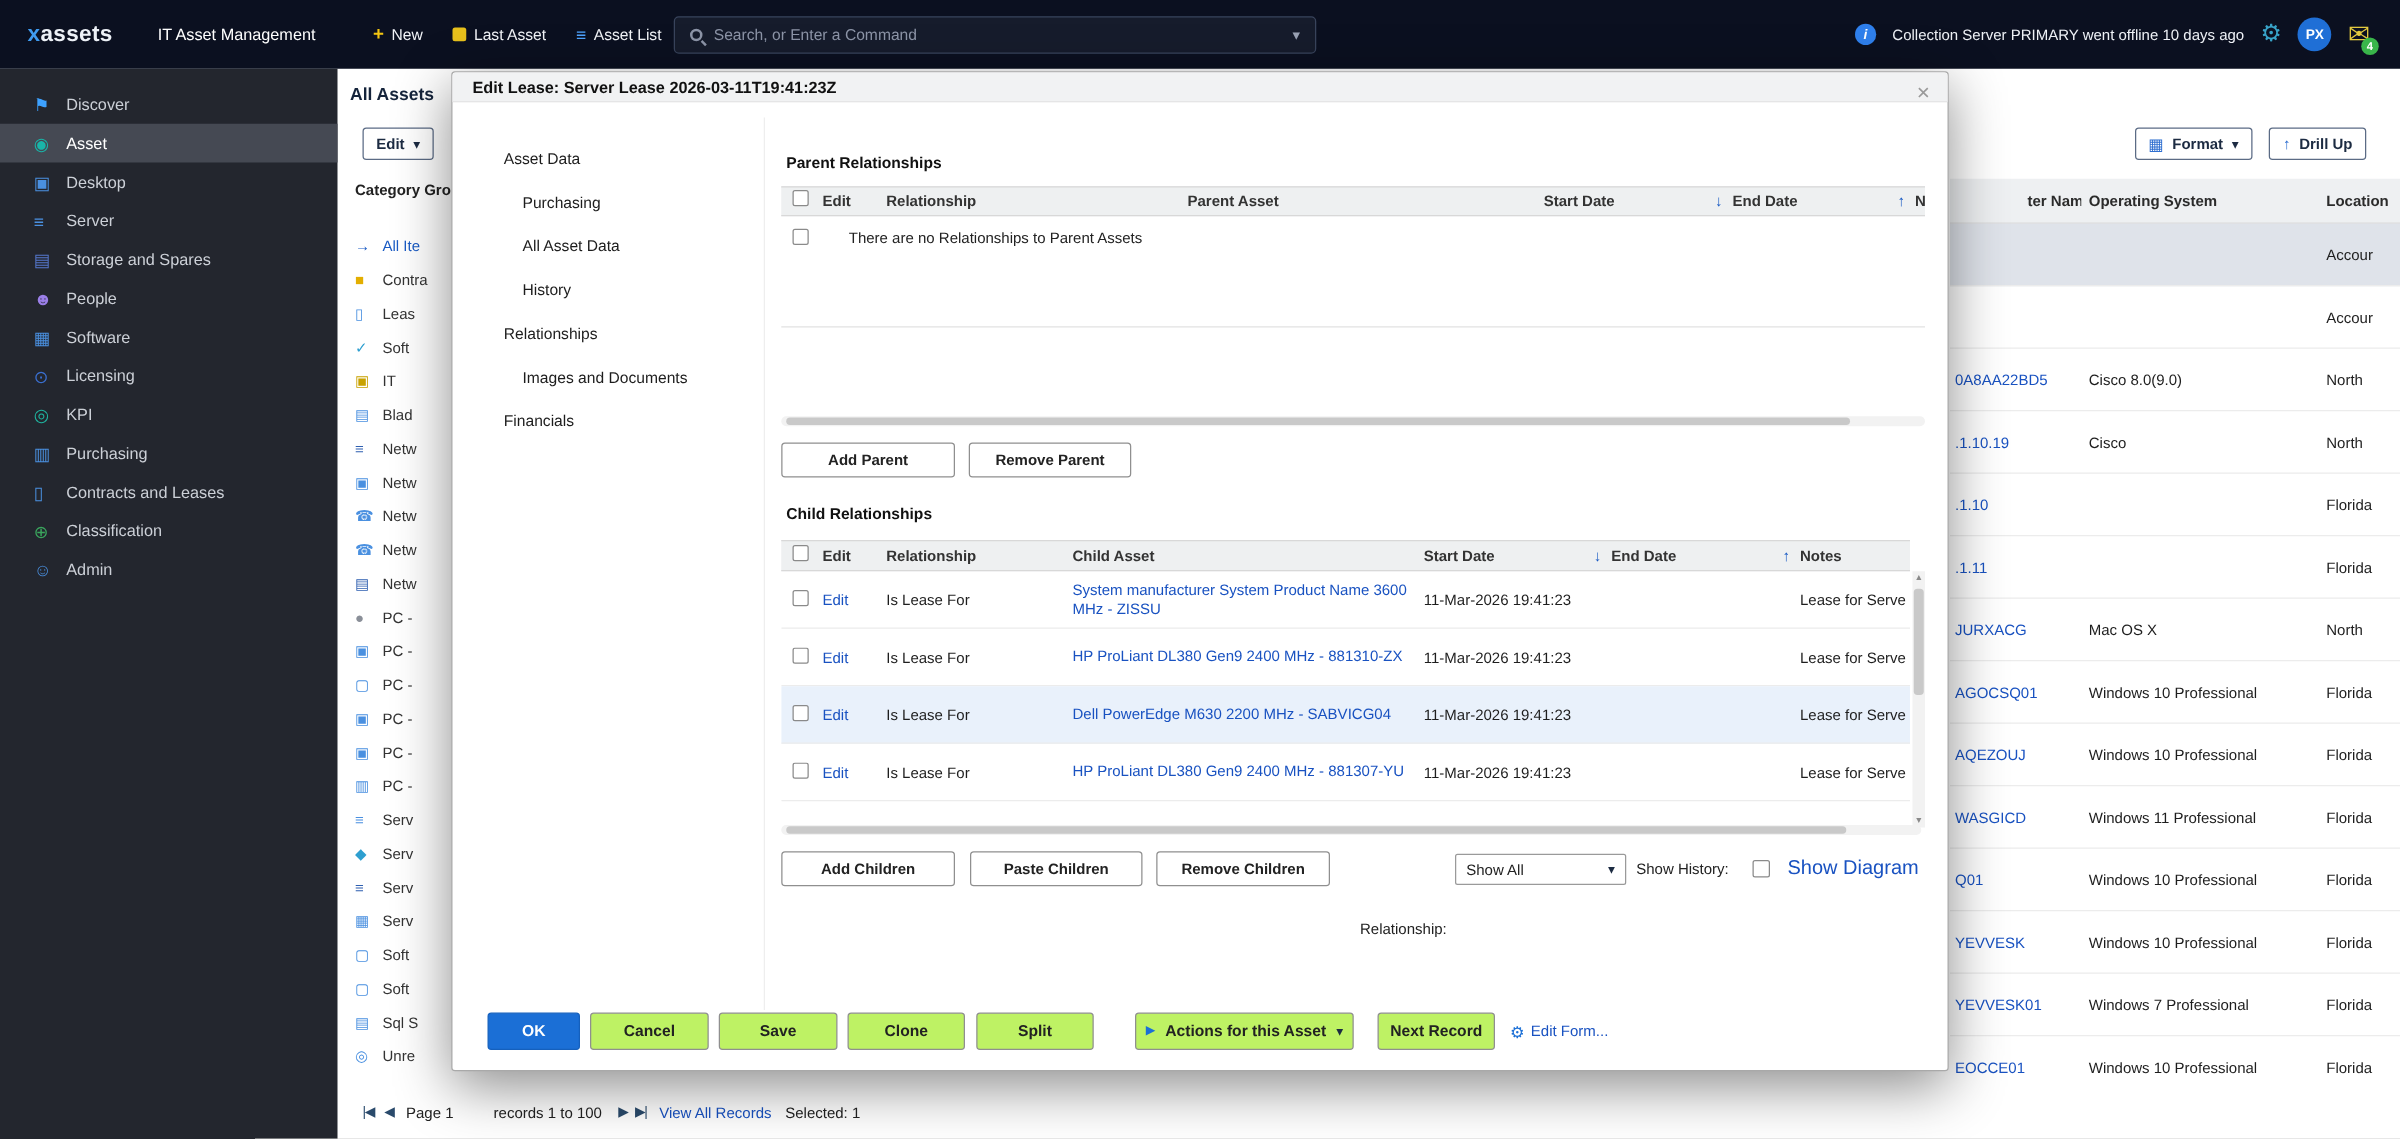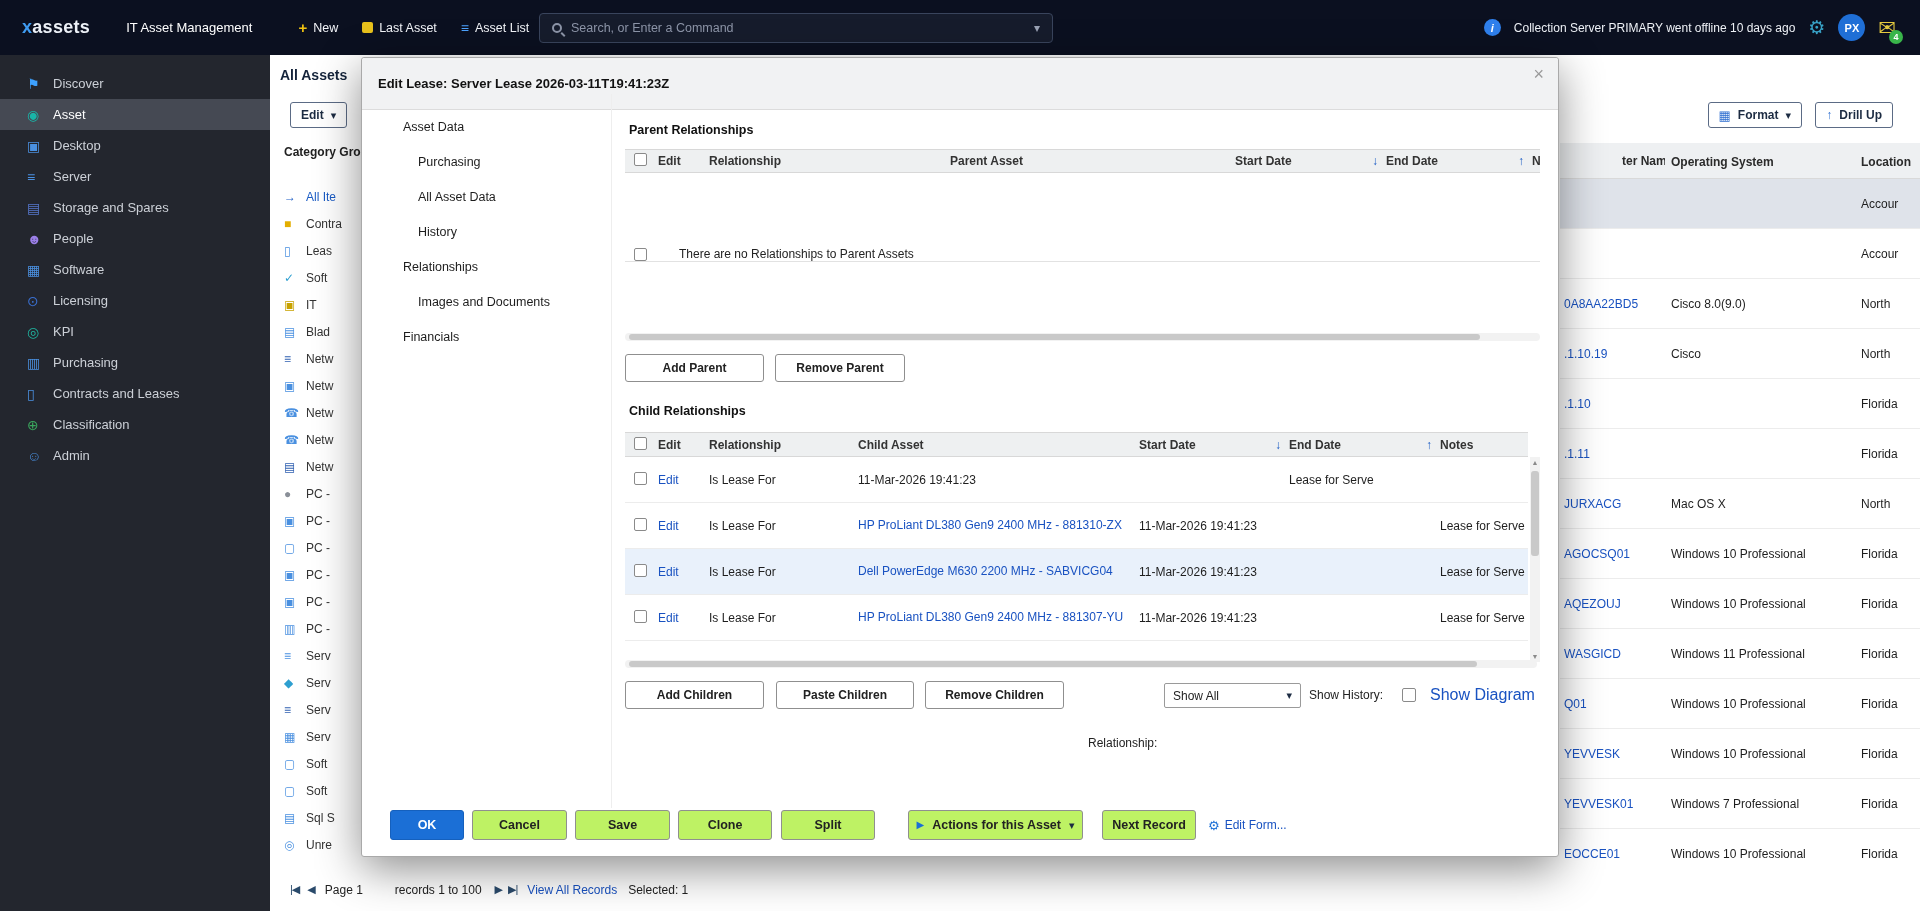--- a/index.html
+++ b/index.html
@@ -75,21 +75,21 @@
   .pg-ico { color:#2a4a6b; font-size:11px; cursor:pointer; letter-spacing:-1px; }
   .pg-f { margin-left:20px; } .pg-p { margin-left:8px; }
   .pg-page { margin-left:10px; }
   .pg-rec { margin-left:32px; }
   .pg-n { margin-left:13px; } .pg-l { margin-left:6px; }
   .pg-view { margin-left:10px; }
   .pg-sel { margin-left:11px; }
 
   
   .modal { position:absolute; left:361px; top:57px; width:1198px; height:800px; background:#fff; border:1px solid #a9a9a9; border-radius:3px; box-shadow:0 12px 45px rgba(0,0,0,.45); z-index:40; }
-  .m-titlebar { position:absolute; left:0; top:0; right:0; height:52px; background:#f1f2f3; border-bottom:1px solid #dcdcdc; border-radius:3px 3px 0 0; display:flex; align-items:center; }
+  .m-titlebar { position:absolute; left:0; top:0; right:0; height:24px; background:#f1f2f3; border-bottom:1px solid #dcdcdc; border-radius:3px 3px 0 0; display:flex; align-items:center; }
   .m-title { margin-left:16px; font-size:13px; font-weight:bold; color:#111; }
   .m-close { position:absolute; right:14px; top:7px; font-size:18px; color:#9a9a9a; cursor:pointer; line-height:1; }
   .m-nav { position:absolute; left:0; top:36px; bottom:48px; width:250px; padding-top:16px; border-right:1px solid #eee; }
   .m-nav-item { height:35px; line-height:35px; padding-left:41px; font-size:12.5px; color:#1d1d1d; cursor:pointer; white-space:nowrap; }
   .m-nav-item.sub { padding-left:56px; }
   .m-content { position:absolute; left:250px; top:36px; right:0; bottom:0; }
   .sec-head { position:absolute; left:17px; font-size:12.5px; font-weight:bold; color:#111; }
   .sec-head.ph { top:29px; } .sec-head.ch { top:310px; }
 
   .trow { display:grid; align-items:center; }
@@ -97,21 +97,21 @@
   .ct { grid-template-columns:29px 51px 149px 281px 150px 151px 1fr; }
   .thead { position:absolute; left:13px; background:#eef0f1; border-top:1px solid #d8d8d8; border-bottom:1px solid #d8d8d8; }
   .p-headerrow { top:55px; width:915px; height:24px; }
   .c-headerrow { top:338px; width:903px; height:25px; }
   .th { font-size:12px; font-weight:bold; color:#333; }
   .cell { padding:0 4px; overflow:hidden; white-space:nowrap; }
   .hsort { display:flex; justify-content:space-between; align-items:center; }
   .cb { width:13px; height:13px; border:1px solid #8a8a8a; background:#fff; border-radius:2px; display:inline-block; cursor:pointer; flex:none; }
   .c-checkcell { padding-left:9px; }
 
-  .p-empty { position:absolute; left:13px; top:79px; width:915px; height:89px; border-bottom:1px solid #e2e2e2; display:flex; align-items:flex-end; padding-left:9px; padding-top:10px; }
+  .p-empty { position:absolute; left:13px; top:79px; width:915px; height:89px; border-bottom:1px solid #e2e2e2; display:flex; align-items:flex-start; padding-left:9px; padding-top:10px; }
   .empty-text { margin-left:32px; font-size:12px; color:#222; }
 
   .hsb { position:absolute; height:8px; background:#f2f2f2; border-radius:4px; cursor:pointer; }
   .p-hsb { left:13px; top:239px; width:915px; }
   .c-hsb { left:13px; top:566px; width:912px; }
   .hsb-thumb { position:absolute; left:4px; top:1px; height:6px; width:93%; background:#c9c9c9; border-radius:3px; }
 
   .wbtn { position:absolute; height:28px; background:#fff; border:1px solid #8f8f8f; border-radius:3px; font-size:12px; font-weight:600; color:#222; display:flex; align-items:center; justify-content:center; cursor:pointer; }
   .add-parent { left:13px; top:260px; width:139px; }
   .remove-parent { left:163px; top:260px; width:130px; }
@@ -575,20 +575,21 @@
             <span class="sort">↑</span>
           </div>
         <div class="cell th">Notes</div>
       </div>
       <div class="c-rows">
 
           <div class="trow ct crow">
             <div class="cell c-checkcell"><span class="cb"></span></div>
             <div class="cell"><span class="link">Edit</span></div>
             <div class="cell">Is Lease For</div>
+            <div class="cell c-asset"><span class="link">System manufacturer System Product Name 3600 MHz - ZISSU</span></div>
             <div class="cell">11-Mar-2026 19:41:23</div>
             <div class="cell"></div>
             <div class="cell">Lease for Serve</div>
           </div>
 
           <div class="trow ct crow">
             <div class="cell c-checkcell"><span class="cb"></span></div>
             <div class="cell"><span class="link">Edit</span></div>
             <div class="cell">Is Lease For</div>
             <div class="cell c-asset"><span class="link">HP ProLiant DL380 Gen9 2400 MHz - 881310-ZX</span></div>

